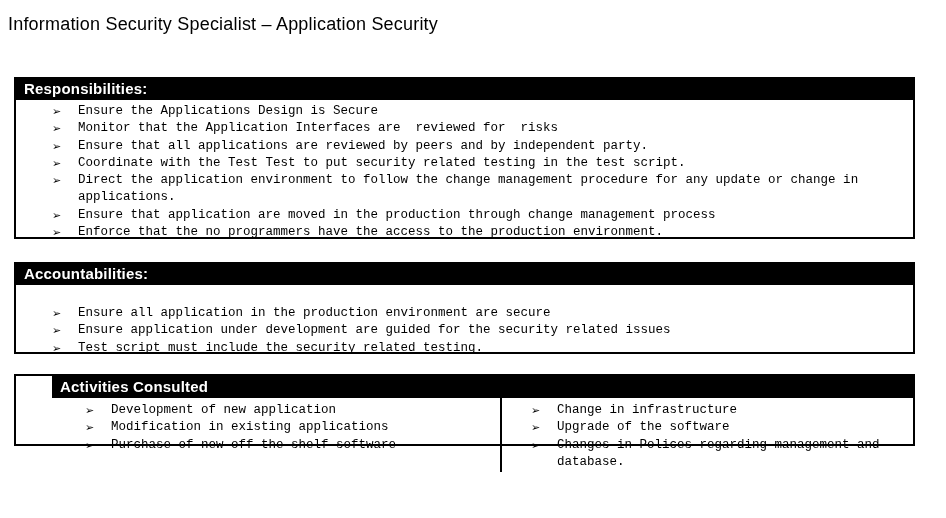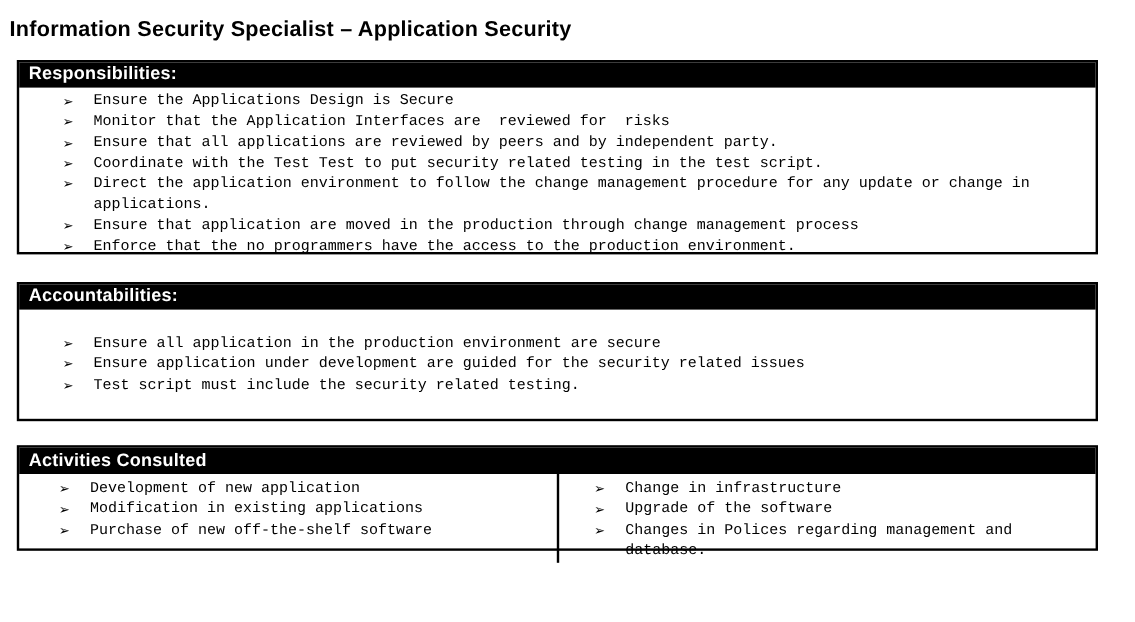--- a/index.html
+++ b/index.html
@@ -8,33 +8,33 @@
     height: 518px;
     background: #ffffff;
     font-family: "Liberation Sans", sans-serif;
     color: #000000;
     overflow: hidden;
   }
   .page-title {
     margin: 12px 0 0 8px;
     font-size: 18px;
     line-height: 24px;
-    font-weight: bold;
+    font-weight: normal;
     letter-spacing: 0.2px;
   }
   .box {
     margin-left: 14px;
     width: 901px;
     border: 2px solid #000000;
     box-sizing: border-box;
     background: #ffffff;
   }
-  .box--resp { margin-top: 14px; height: 162px; }
-  .box--acct { margin-top: 23px; height: 116px; }
-  .box--act  { margin-top: 20px; height: 88px; }
+  .box--resp { margin-top: 41px; height: 162px; }
+  .box--acct { margin-top: 23px; height: 92px; }
+  .box--act  { margin-top: 20px; height: 72px; padding-left: 36px; }
   .box-header {
     background: #000000;
     color: #ffffff;
     font-weight: bold;
     font-size: 15px;
     line-height: 20px;
     padding: 0 0 1px 8px;
     letter-spacing: 0.2px;
   }
   .list {

